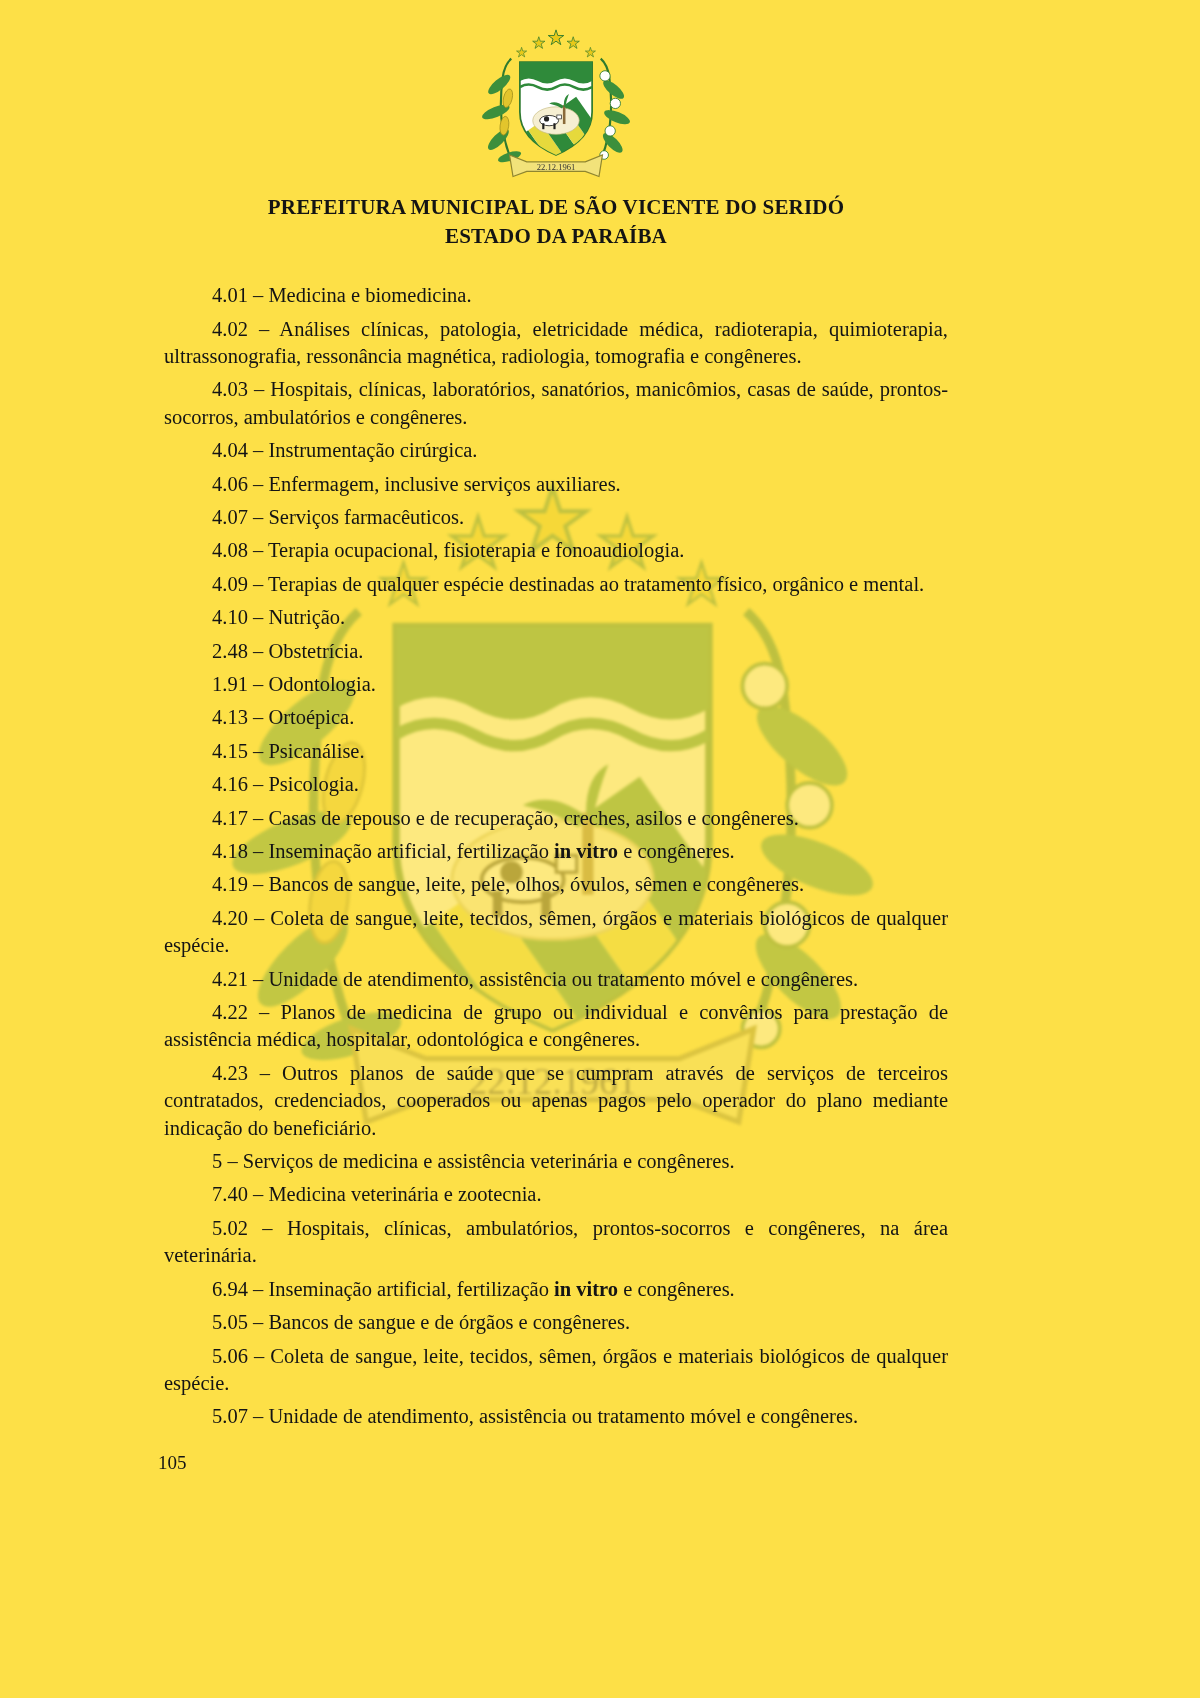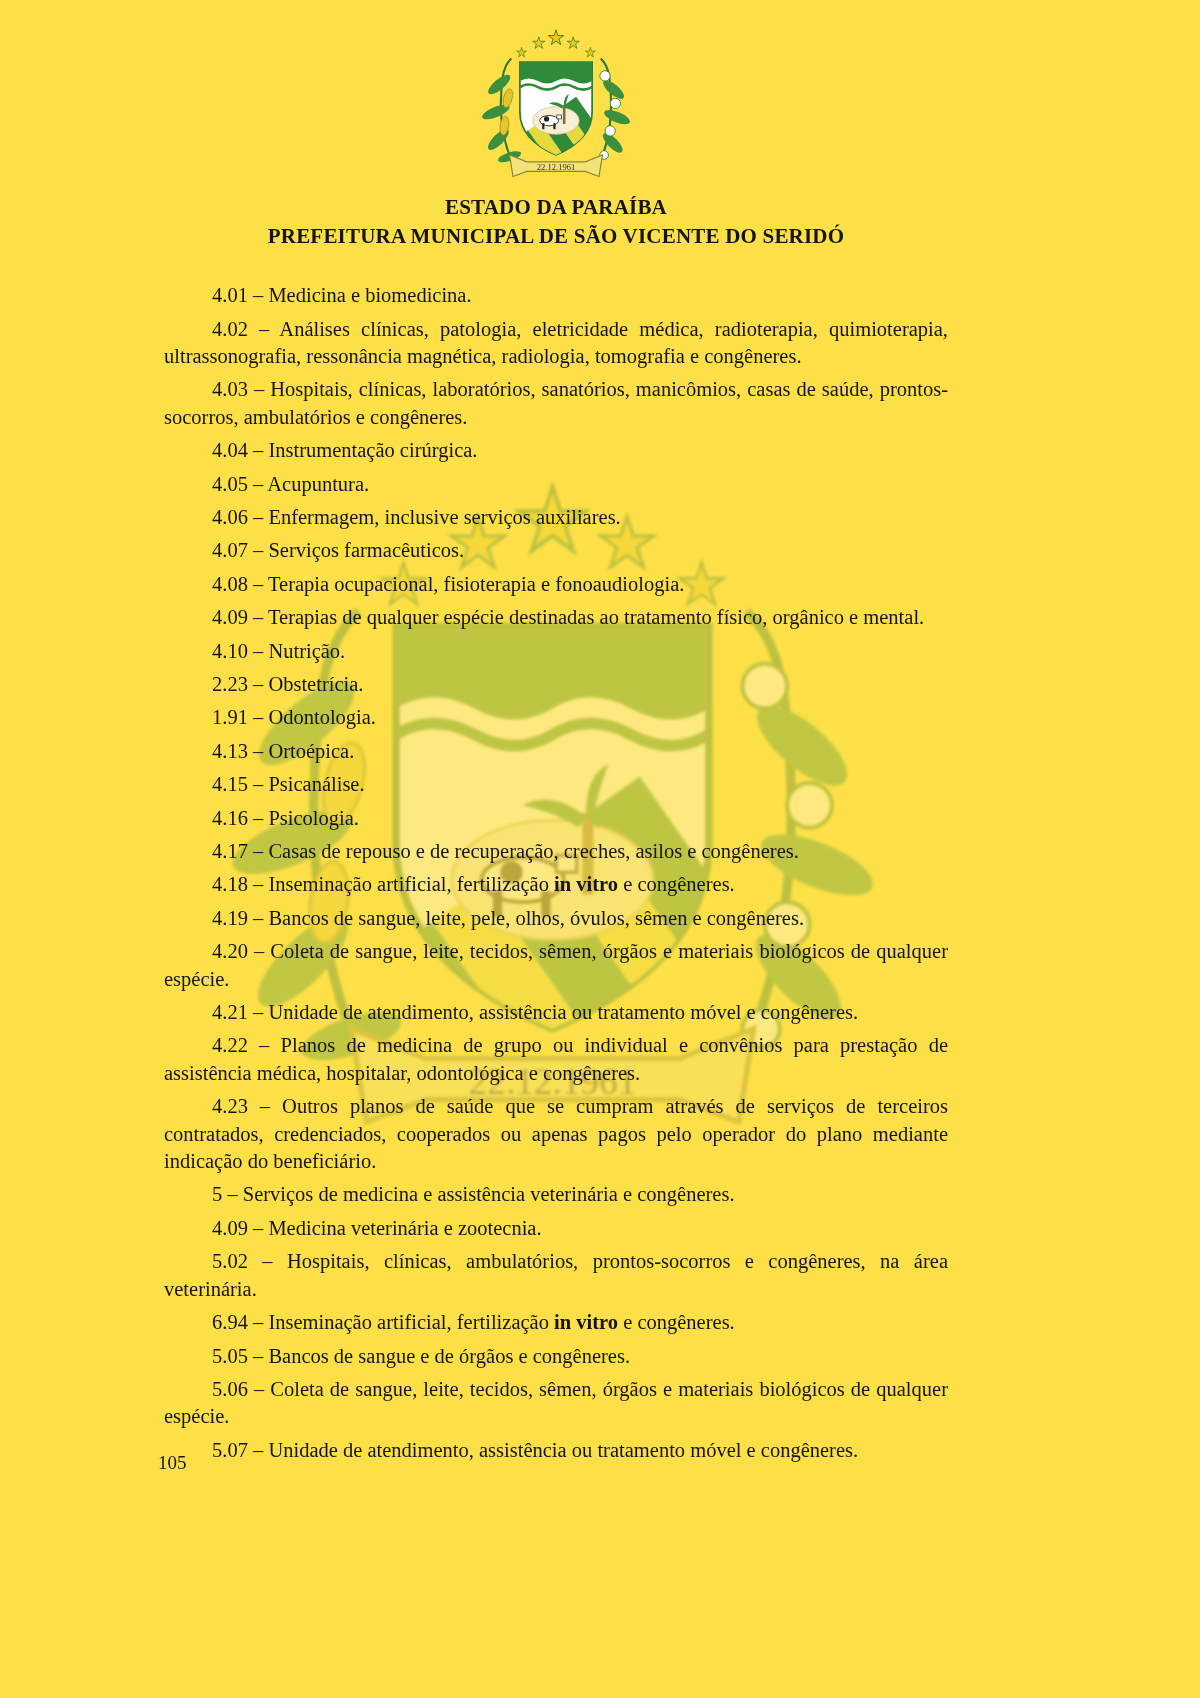--- a/index.html
+++ b/index.html
@@ -237,49 +237,48 @@
           </g>
 
           <g>
             <path d="M46,150 L66,158 H134 L154,150 L150,175 L134,169 H66 L50,175 Z" fill="#f2e27a" stroke="#8f8530" stroke-width="1.4"></path>
             <text x="100" y="167.5" text-anchor="middle" font-size="10" font-family="Liberation Serif, serif" fill="#333333">22.12.1961</text>
           </g>
         </svg>
       </div>
 
       <div class="header-block">
+        <div class="header-line">PREFEITURA MUNICIPAL DE SÃO VICENTE DO SERIDÓ</div>
         <div class="header-line">ESTADO DA PARAÍBA</div>
-        <div class="header-line">PREFEITURA MUNICIPAL DE SÃO VICENTE DO SERIDÓ</div>
       </div>
 
       <div class="body-text">
           <p class="item"><span>4.01 – Medicina e biomedicina.</span></p>
           <p class="item"><span>4.02 – Análises clínicas, patologia, eletricidade médica, radioterapia, quimioterapia, ultrassonografia, ressonância magnética, radiologia, tomografia e congêneres.</span></p>
           <p class="item"><span>4.03 – Hospitais, clínicas, laboratórios, sanatórios, manicômios, casas de saúde, prontos-socorros, ambulatórios e congêneres.</span></p>
           <p class="item"><span>4.04 – Instrumentação cirúrgica.</span></p>
-          <p class="item"><span>4.05 – Acupuntura.</span></p>
           <p class="item"><span>4.06 – Enfermagem, inclusive serviços auxiliares.</span></p>
           <p class="item"><span>4.07 – Serviços farmacêuticos.</span></p>
           <p class="item"><span>4.08 – Terapia ocupacional, fisioterapia e fonoaudiologia.</span></p>
           <p class="item"><span>4.09 – Terapias de qualquer espécie destinadas ao tratamento físico, orgânico e mental.</span></p>
           <p class="item"><span>4.10 – Nutrição.</span></p>
-          <p class="item"><span>2.23 – Obstetrícia.</span></p>
+          <p class="item"><span>2.48 – Obstetrícia.</span></p>
           <p class="item"><span>1.91 – Odontologia.</span></p>
           <p class="item"><span>4.13 – Ortoépica.</span></p>
           <p class="item"><span>4.15 – Psicanálise.</span></p>
           <p class="item"><span>4.16 – Psicologia.</span></p>
           <p class="item"><span>4.17 – Casas de repouso e de recuperação, creches, asilos e congêneres.</span></p>
           <p class="item"><span>4.18 – Inseminação artificial, fertilização </span><b>in vitro</b><span> e congêneres.</span></p>
           <p class="item"><span>4.19 – Bancos de sangue, leite, pele, olhos, óvulos, sêmen e congêneres.</span></p>
           <p class="item"><span>4.20 – Coleta de sangue, leite, tecidos, sêmen, órgãos e materiais biológicos de qualquer espécie.</span></p>
           <p class="item"><span>4.21 – Unidade de atendimento, assistência ou tratamento móvel e congêneres.</span></p>
           <p class="item"><span>4.22 – Planos de medicina de grupo ou individual e convênios para prestação de assistência médica, hospitalar, odontológica e congêneres.</span></p>
           <p class="item"><span>4.23 – Outros planos de saúde que se cumpram através de serviços de terceiros contratados, credenciados, cooperados ou apenas pagos pelo operador do plano mediante indicação do beneficiário.</span></p>
           <p class="item"><span>5 – Serviços de medicina e assistência veterinária e congêneres.</span></p>
-          <p class="item"><span>4.09 – Medicina veterinária e zootecnia.</span></p>
+          <p class="item"><span>7.40 – Medicina veterinária e zootecnia.</span></p>
           <p class="item"><span>5.02 – Hospitais, clínicas, ambulatórios, prontos-socorros e congêneres, na área veterinária.</span></p>
           <p class="item"><span>6.94 – Inseminação artificial, fertilização </span><b>in vitro</b><span> e congêneres.</span></p>
           <p class="item"><span>5.05 – Bancos de sangue e de órgãos e congêneres.</span></p>
           <p class="item"><span>5.06 – Coleta de sangue, leite, tecidos, sêmen, órgãos e materiais biológicos de qualquer espécie.</span></p>
           <p class="item"><span>5.07 – Unidade de atendimento, assistência ou tratamento móvel e congêneres.</span></p>
         </div>
 
     </div>
   </div>
 

